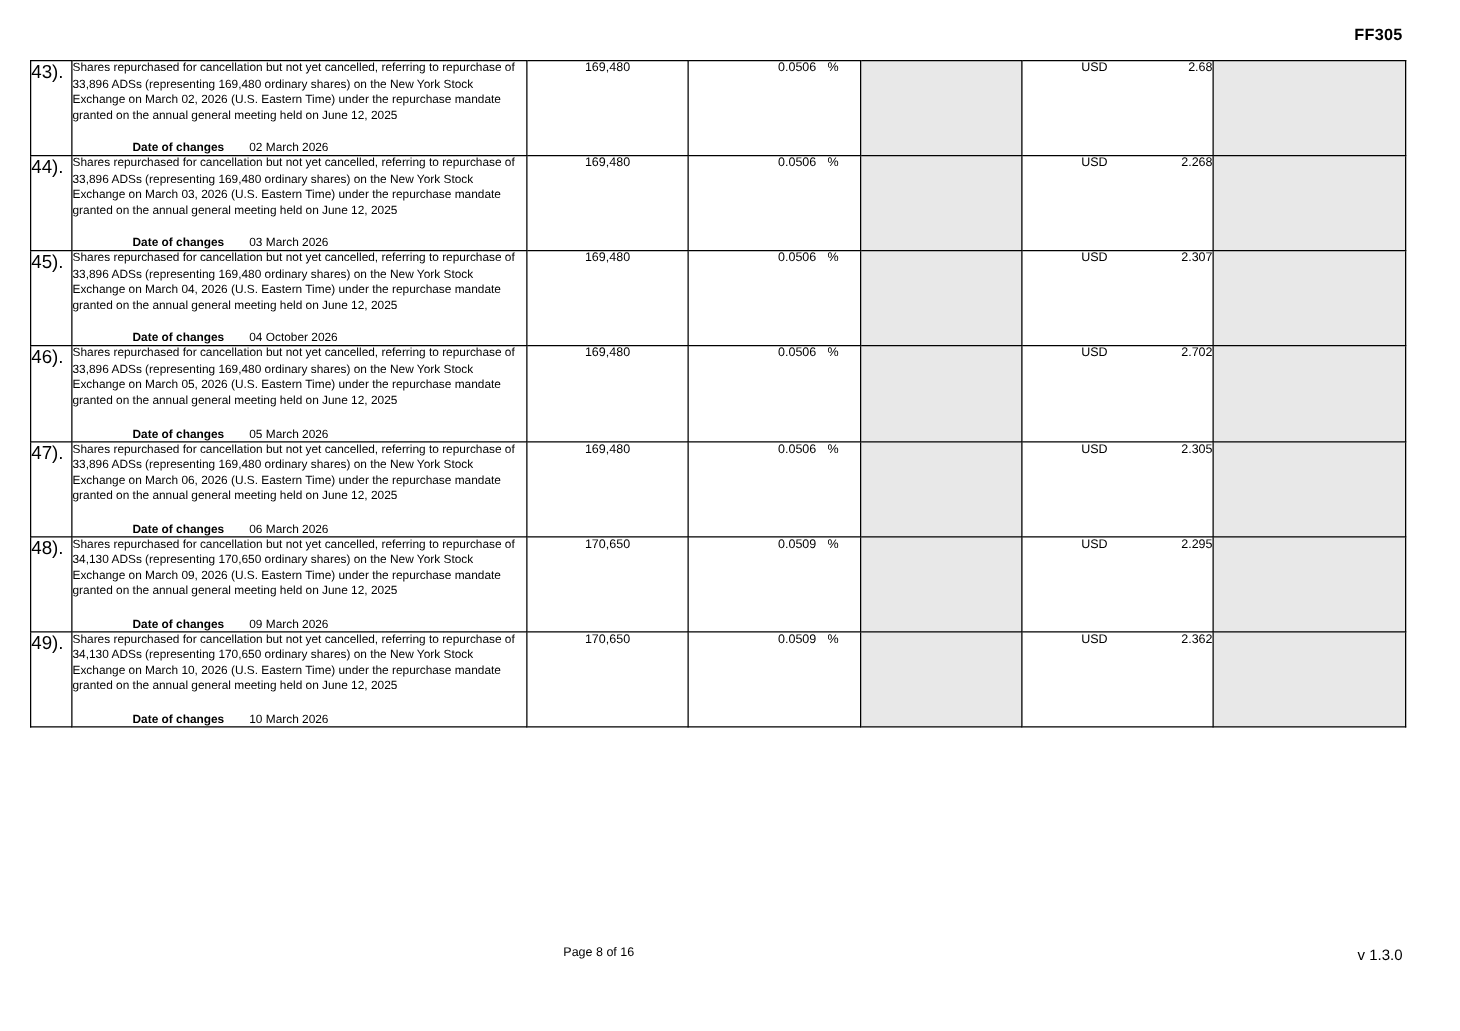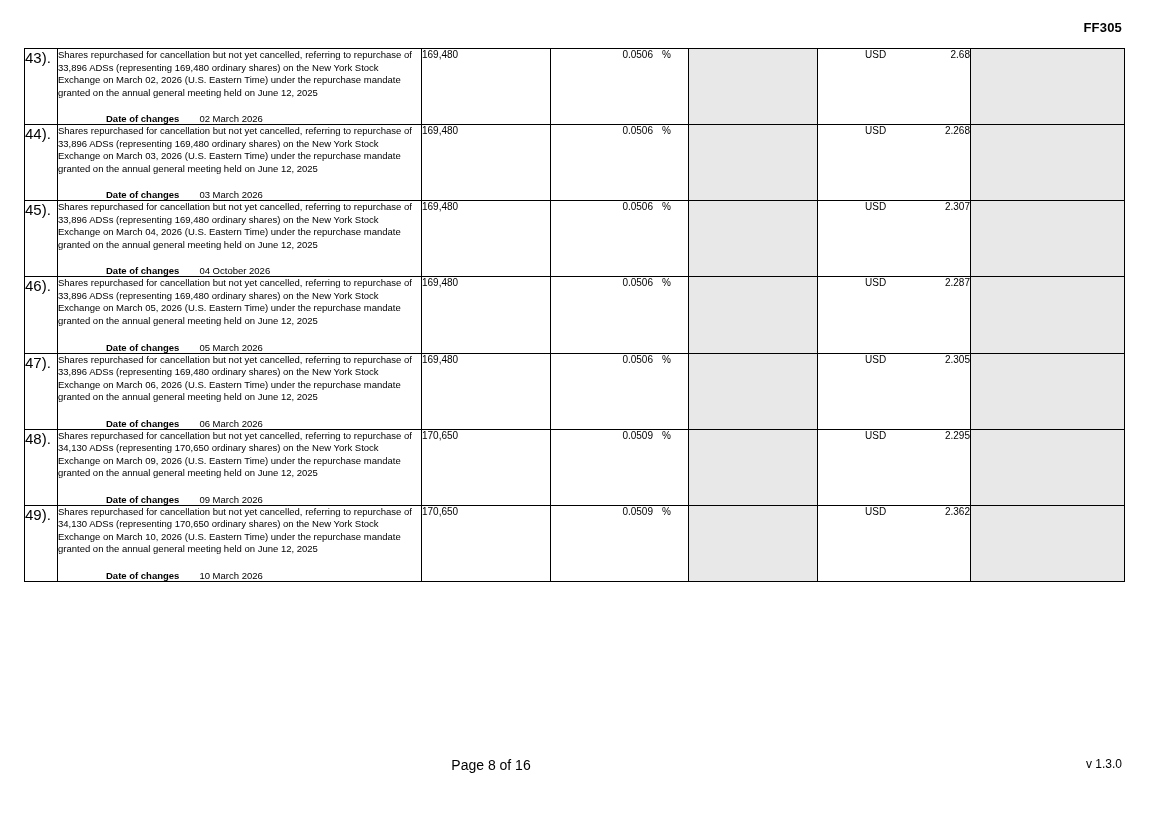--- a/index.html
+++ b/index.html
@@ -74,21 +74,21 @@
     display: inline-block;
     padding-left: 48px;
   }
   .date-value {
     display: inline-block;
     margin-left: 20px;
     text-align: center;
   }
   .qty-cell {
     font-size: 10px;
-    text-align: left;
+    text-align: center;
     padding: 6px 8px 0 0;
     white-space: nowrap;
   }
   .pct-cell {
     font-size: 10px;
     text-align: right;
     padding: 6px 0 0 0;
     white-space: nowrap;
     position: relative;
   }
@@ -120,24 +120,24 @@
 
   .footer {
     position: absolute;
     bottom: 48px;
     left: 0;
     width: 1168px;
     height: 20px;
   }
   .footer-page {
     position: absolute;
-    left: 16px;
+    left: 4px;
     width: 950px;
     text-align: center;
-    font-size: 14px;
+    font-size: 10px;
   }
   .footer-version {
     position: absolute;
     right: 46px;
     font-size: 12px;
   }
 </style>
 </head>
 <body>
 
@@ -217,21 +217,21 @@
           <p class="desc-text">Shares repurchased for cancellation but not yet cancelled, referring to repurchase of 33,896 ADSs (representing 169,480 ordinary shares) on the New York Stock Exchange on March 05, 2026 (U.S. Eastern Time) under the repurchase mandate granted on the annual general meeting held on June 12, 2025</p>
           <div class="date-row">
             <span class="date-label">Date of changes</span><span class="date-value">05 March 2026</span>
           </div>
         </td>
         <td class="qty-cell">169,480</td>
         <td class="pct-cell"><span class="pct-val">0.0506</span><span class="pct-sym">%</span></td>
         <td class="blank-cell"></td>
         <td class="cur-cell">
           <span class="cur-code">USD</span>
-          <span class="cur-amt">2.287</span>
+          <span class="cur-amt">2.702</span>
         </td>
         <td class="blank-cell"></td>
       </tr>
 
       <tr>
         <td class="num-cell">47).</td>
         <td class="desc-cell">
           <p class="desc-text">Shares repurchased for cancellation but not yet cancelled, referring to repurchase of 33,896 ADSs (representing 169,480 ordinary shares) on the New York Stock Exchange on March 06, 2026 (U.S. Eastern Time) under the repurchase mandate granted on the annual general meeting held on June 12, 2025</p>
           <div class="date-row">
             <span class="date-label">Date of changes</span><span class="date-value">06 March 2026</span>

